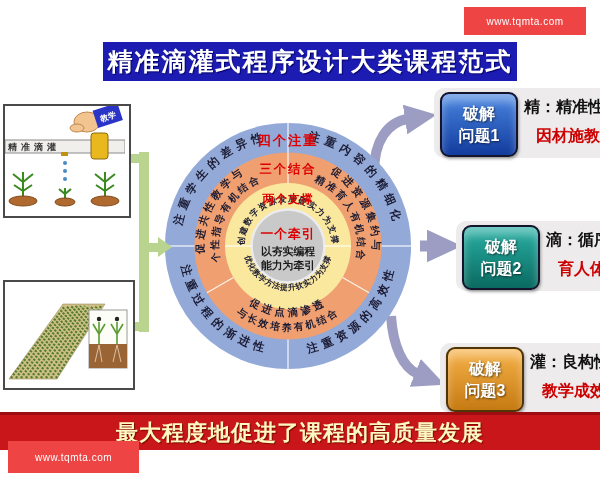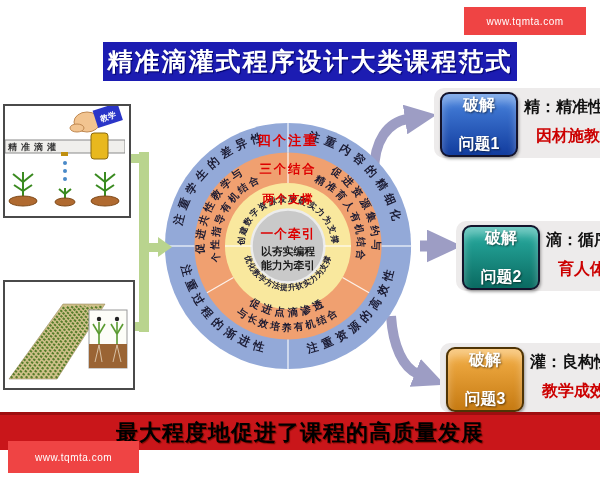--- a/index.html
+++ b/index.html
@@ -12,21 +12,21 @@
       font-size:10px;letter-spacing:.5px;z-index:30;}
   #wm-top{left:464px;top:7px;width:122px;height:28px;}
   #wm-bottom{left:8px;top:441px;width:131px;height:32px;}
 
   
   #title-banner{left:103px;top:42px;width:414px;height:39px;background:#1c1cb2;
       color:#ffffff;font-weight:bold;font-size:25px;letter-spacing:2px;
       display:flex;align-items:center;justify-content:center;z-index:5;
       text-shadow:1px 1px 1px #00006a;}
   #footer-banner{left:0;top:412px;width:600px;height:35px;background:#c9161a;
-      border-top:3px solid #9e0e10;color:#000000;font-weight:bold;font-size:22px;
+      border-top:3px solid #9e0e10;color:#fef9c3;font-weight:bold;font-size:22px;
       letter-spacing:1px;display:flex;align-items:center;justify-content:center;
       text-shadow:1px 1px 1px #7a0a00;z-index:10;}
 
   
   .frame{background:#ffffff;border:2px solid #4a4a4a;z-index:4;}
   #drip-frame{left:3px;top:104px;width:124px;height:110px;}
   #field-frame{left:3px;top:280px;width:128px;height:106px;}
 
   
   .green{background:#b9d48e;z-index:3;}
@@ -35,21 +35,21 @@
   
   #rings-svg{left:160px;top:118px;z-index:2;}
 
   
   #arrows-svg{left:358px;top:78px;z-index:1;}
 
   
   .sol{position:absolute;height:70px;width:175px;background:#edebeb;border-radius:10px;z-index:6;}
   .sol-btn{position:absolute;left:6px;top:4px;width:74px;height:61px;border-radius:9px;
       border:2px solid #14142c;color:#fff;font-weight:bold;font-size:16px;line-height:1.35;
-      display:flex;flex-direction:column;align-items:center;justify-content:space-between;
+      display:flex;flex-direction:column;align-items:center;justify-content:center;
       text-shadow:1px 1px 2px rgba(0,0,0,.55);box-shadow:inset 0 8px 8px rgba(255,255,255,.35), 1px 2px 3px rgba(0,0,0,.35);}
   .sol1 .sol-btn{background:linear-gradient(#4a86e0,#123c9e);}
   .sol2 .sol-btn{background:linear-gradient(#2ab0a4,#0a6a61);}
   .sol3 .sol-btn{background:linear-gradient(#f6b24a,#c67a12);border-color:#4f3405;}
   .sol-black{position:absolute;left:90px;top:9px;font-size:16px;font-weight:bold;color:#111;white-space:nowrap;}
   .sol-red{position:absolute;left:102px;top:38px;font-size:16px;font-weight:bold;color:#cc0000;white-space:nowrap;}
 </style>
 </head>
 <body>
 

